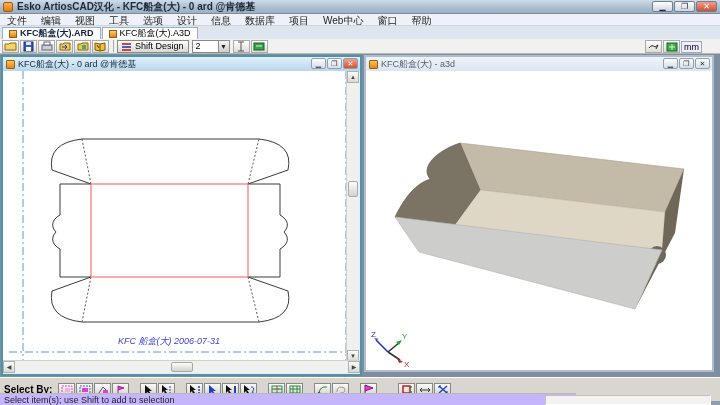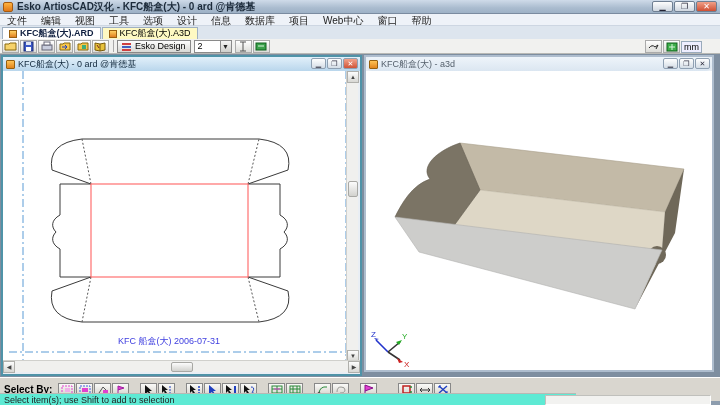--- a/index.html
+++ b/index.html
@@ -18,21 +18,21 @@
     background:linear-gradient(#fdfdfd,#cfd7e0); font-size:8px; line-height:9px; text-align:center; color:#223; }
   .wbtn.close { background:linear-gradient(#f0a088,#cf4f33); color:#fff; }
 
   #menubar { position:absolute; left:0; top:14px; width:720px; height:12px;
     background:#eef2f8; border-bottom:1px solid #cdd6e2; display:flex; align-items:flex-start; }
   #menubar span { padding:0 7px; font-size:10px; color:#222; }
 
   #tabbar { position:absolute; left:0; top:26px; width:720px; height:13px; background:#dde5ee;
     display:flex; align-items:flex-end; padding-left:2px; }
   .tab { height:12px; display:flex; align-items:center; padding:0 6px; font-size:9px;
-    border:1px solid #9fb0c2; border-bottom:none; background:#fef9c3; margin-right:1px; }
+    border:1px solid #9fb0c2; border-bottom:none; background:#ffffff; margin-right:1px; }
   .tab.active { background:#fff; font-weight:bold; color:#102040; }
   .tab .tico { width:8px; height:8px; margin-right:3px; background:linear-gradient(#ffd060,#e08020);
     border:1px solid #996010; }
 
   #toolbar { position:absolute; left:0; top:39px; width:720px; height:15px;
     background:#f1f1ef; border-bottom:1px solid #b8b8b4; display:flex; align-items:center; padding-left:2px; }
   .tbtn { width:17px; height:13px; border:1px solid #aaa; background:linear-gradient(#fff,#dcdcd8);
     margin-right:1px; display:flex; align-items:center; justify-content:center; }
   .tsep { width:1px; height:12px; background:#aaa; margin:0 3px; }
   .tbtn-wide { height:13px; border:1px solid #888; background:linear-gradient(#fdfdfd,#d8d8d4);
@@ -69,21 +69,21 @@
   .sthumb { position:absolute; background:linear-gradient(#fcfcfc,#d2d2ce); border:1px solid #a8a8a4; border-radius:2px; }
 
   
   #selectbar { position:absolute; left:0; top:377px; width:720px; height:24px;
     background:#d9d6cf; border-top:1px solid #fff; display:flex; align-items:center; padding-left:4px; }
   #selectbar .lbl { font-weight:bold; font-size:10px; margin-right:6px; }
   .sbtn { width:17px; height:14px; border:1px solid #888; background:linear-gradient(#fafaf8,#d4d1ca);
     margin-right:1px; display:flex; align-items:center; justify-content:center; }
   .sgap { width:10px; }
   #statusbar { position:absolute; left:0; top:393px; width:576px; height:12px;
-    background:#5eead4; border-top:1px solid #b8b8b4; font-size:9px; color:#222;
+    background:#c4b5fd; border-top:1px solid #b8b8b4; font-size:9px; color:#222;
     display:flex; align-items:center; padding-left:4px; }
   #status-right { position:absolute; left:545px; top:1px; width:166px; height:10px;
     border:1px solid #c0c0bc; border-right-color:#fff; border-bottom-color:#fff; background:#f2f2f0; }
 </style>
 </head>
 <body>
 
 <div id="titlebar">
   <div class="app-ico"></div>
   <div class="ttl">Esko ArtiosCAD汉化 - KFC船盒(大) - 0 ard @肯德基</div>
@@ -158,21 +158,21 @@
         <path d="M3 4 L5 7" stroke="#7a2222"></path>
       </svg>
   </div>
   <div class="tsep"></div>
   <div class="tbtn-wide">
     <svg width="10" height="9" style="margin-right:3px">
         <rect x="0" y="1" width="9" height="2" fill="#d04040"></rect>
         <rect x="0" y="4" width="9" height="2" fill="#4060c0"></rect>
         <rect x="0" y="7" width="9" height="2" fill="#d04040"></rect>
       </svg>
-    <span>Esko Design</span>
+    <span>Shift Design</span>
   </div>
   <div class="ddl" style="width:38px">
     <span>2</span>
     <span class="arrow">▼</span>
   </div>
   <div class="tbtn">
     <svg width="10" height="11">
         <path d="M2 1 L8 1 M5 1 L5 10 M2 10 L8 10" stroke="#555" fill="none"></path>
       </svg>
   </div>
@@ -203,21 +203,21 @@
   <div class="child active" style="left:1px; top:1px; width:361px; height:321px;">
     <div class="ctitle">
       <span class="cico"></span>
       <span>KFC船盒(大) - 0 ard @肯德基</span>
       <div class="cbtns">
         <div class="cbtn">▁</div>
         <div class="cbtn">❐</div>
         <div class="cbtn close-act">✕</div>
       </div>
     </div>
-    <div class="canvas" style="left:0; top:14px; width:345px; height:291px;">
+    <div class="canvas" style="left:0; top:14px; width:345px; height:291px;font-style:italic;">
       <svg width="345" height="291">
 
         <g stroke="#5b9bd5" stroke-width="1" stroke-dasharray="8 3 2 3" fill="none">
           <line x1="20" y1="0" x2="20" y2="291"></line>
           <line x1="343" y1="0" x2="343" y2="291"></line>
           <line x1="6" y1="281" x2="345" y2="281"></line>
         </g>
 
         <g stroke="#3a3a3a" stroke-width="1" fill="none">
 

